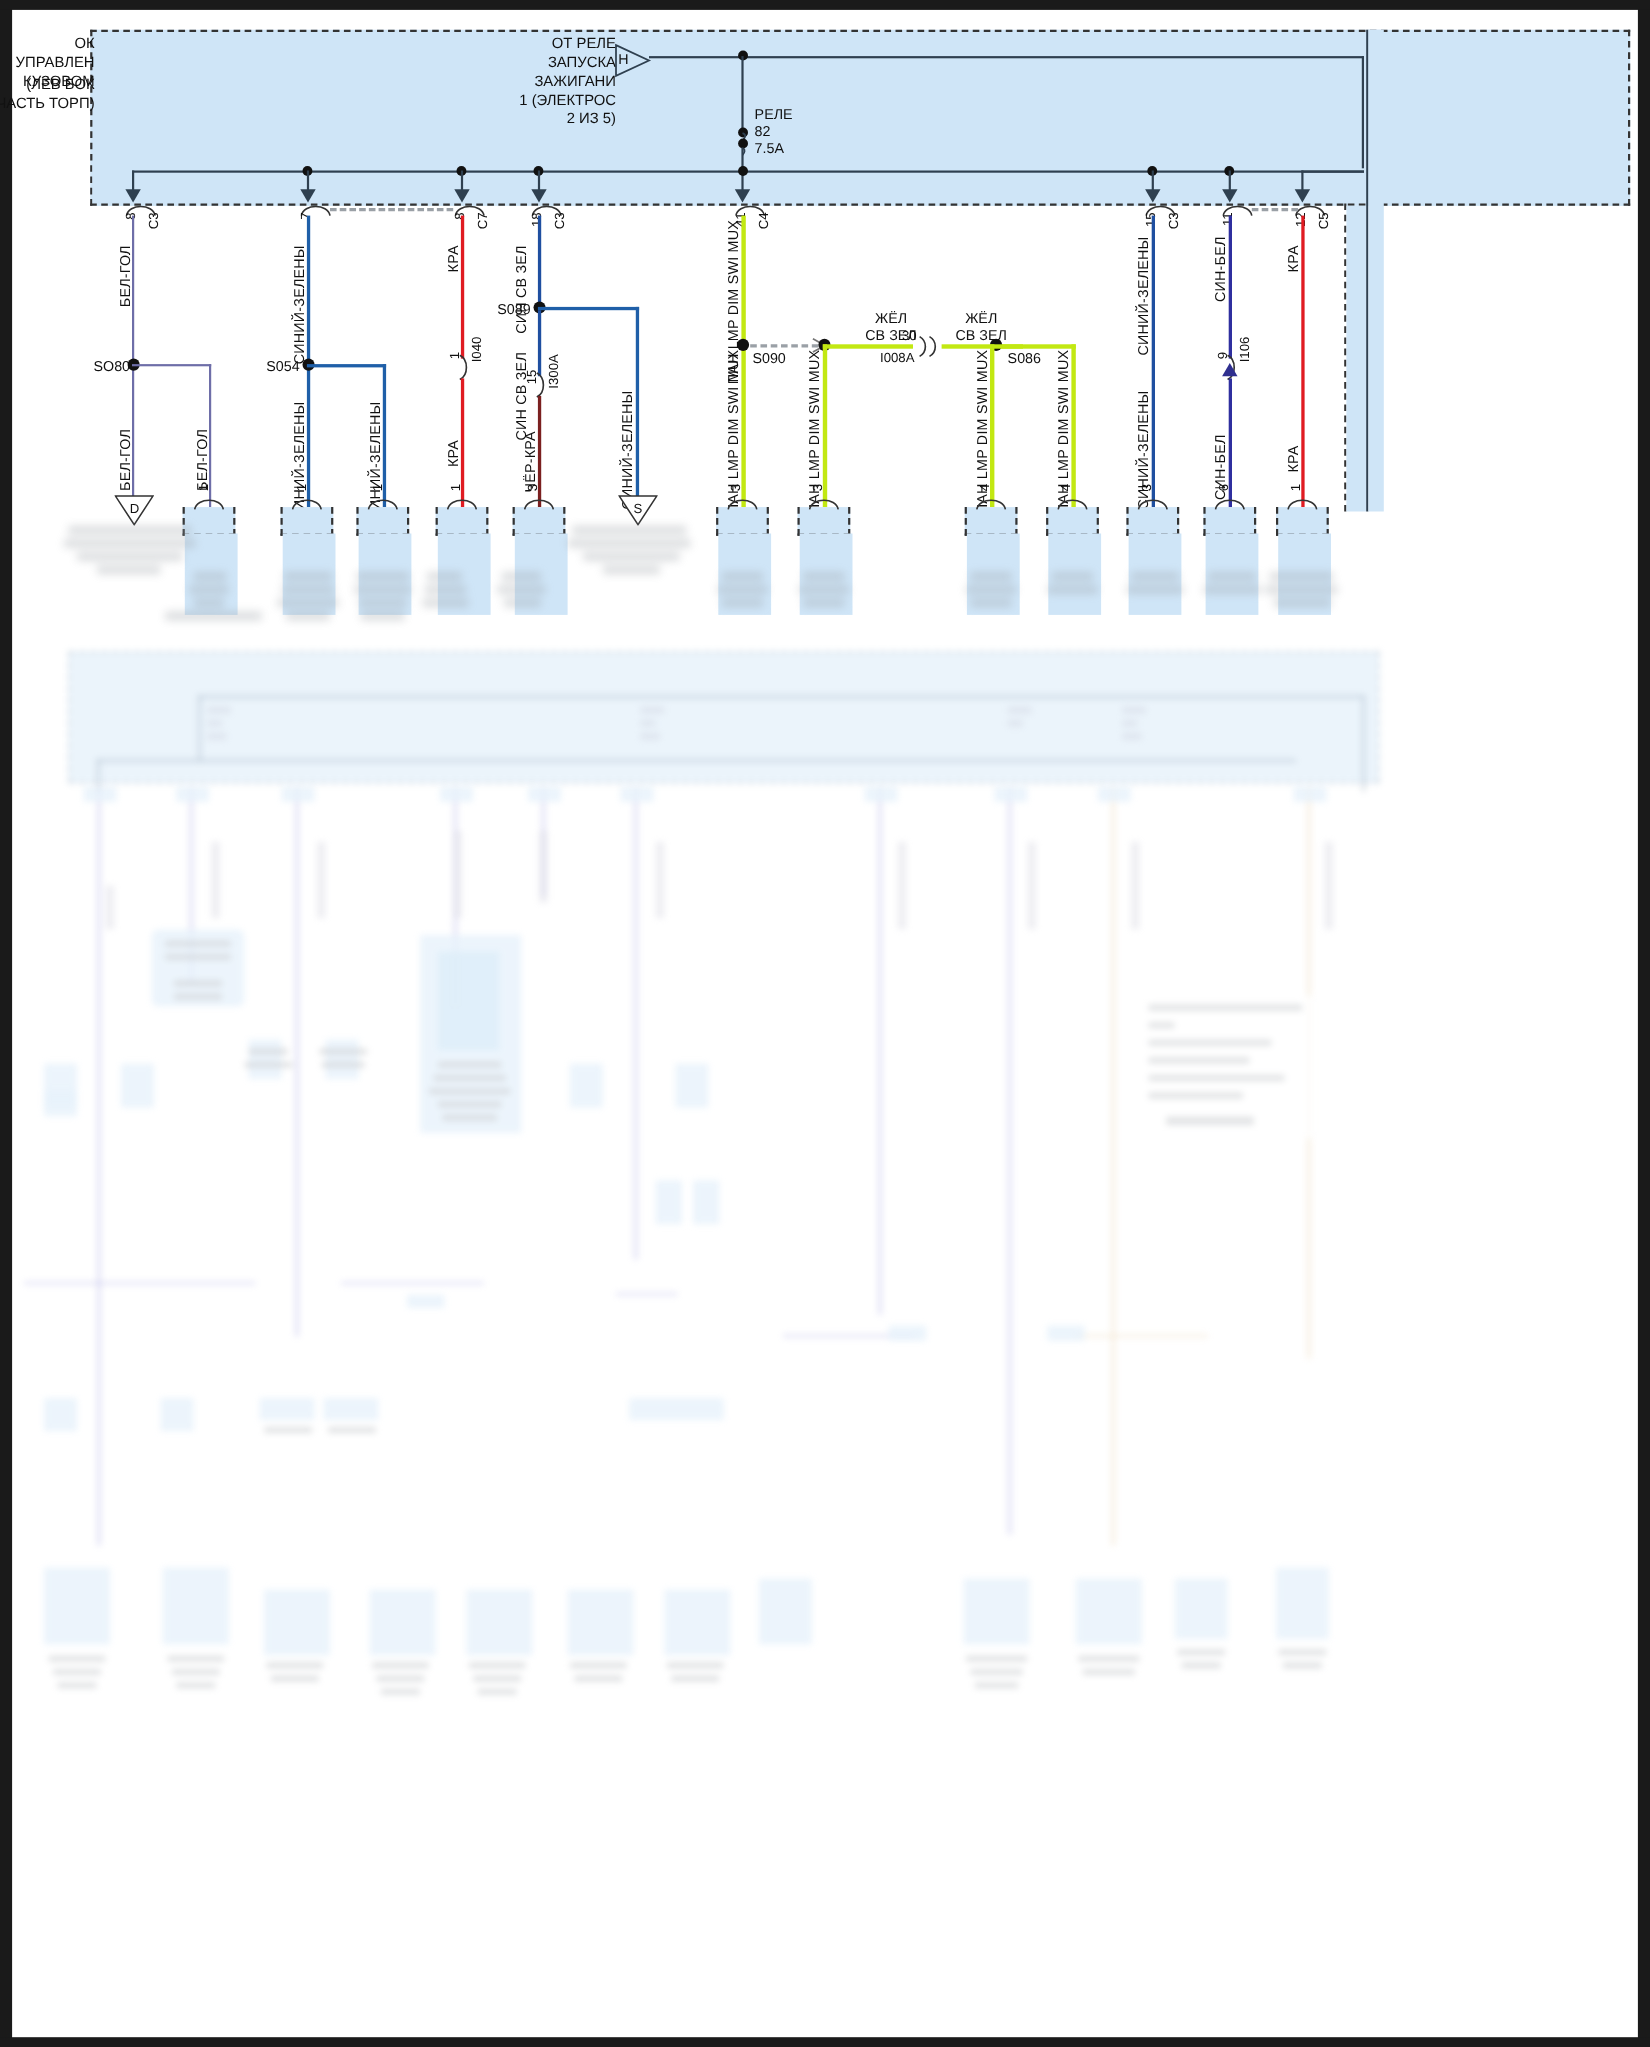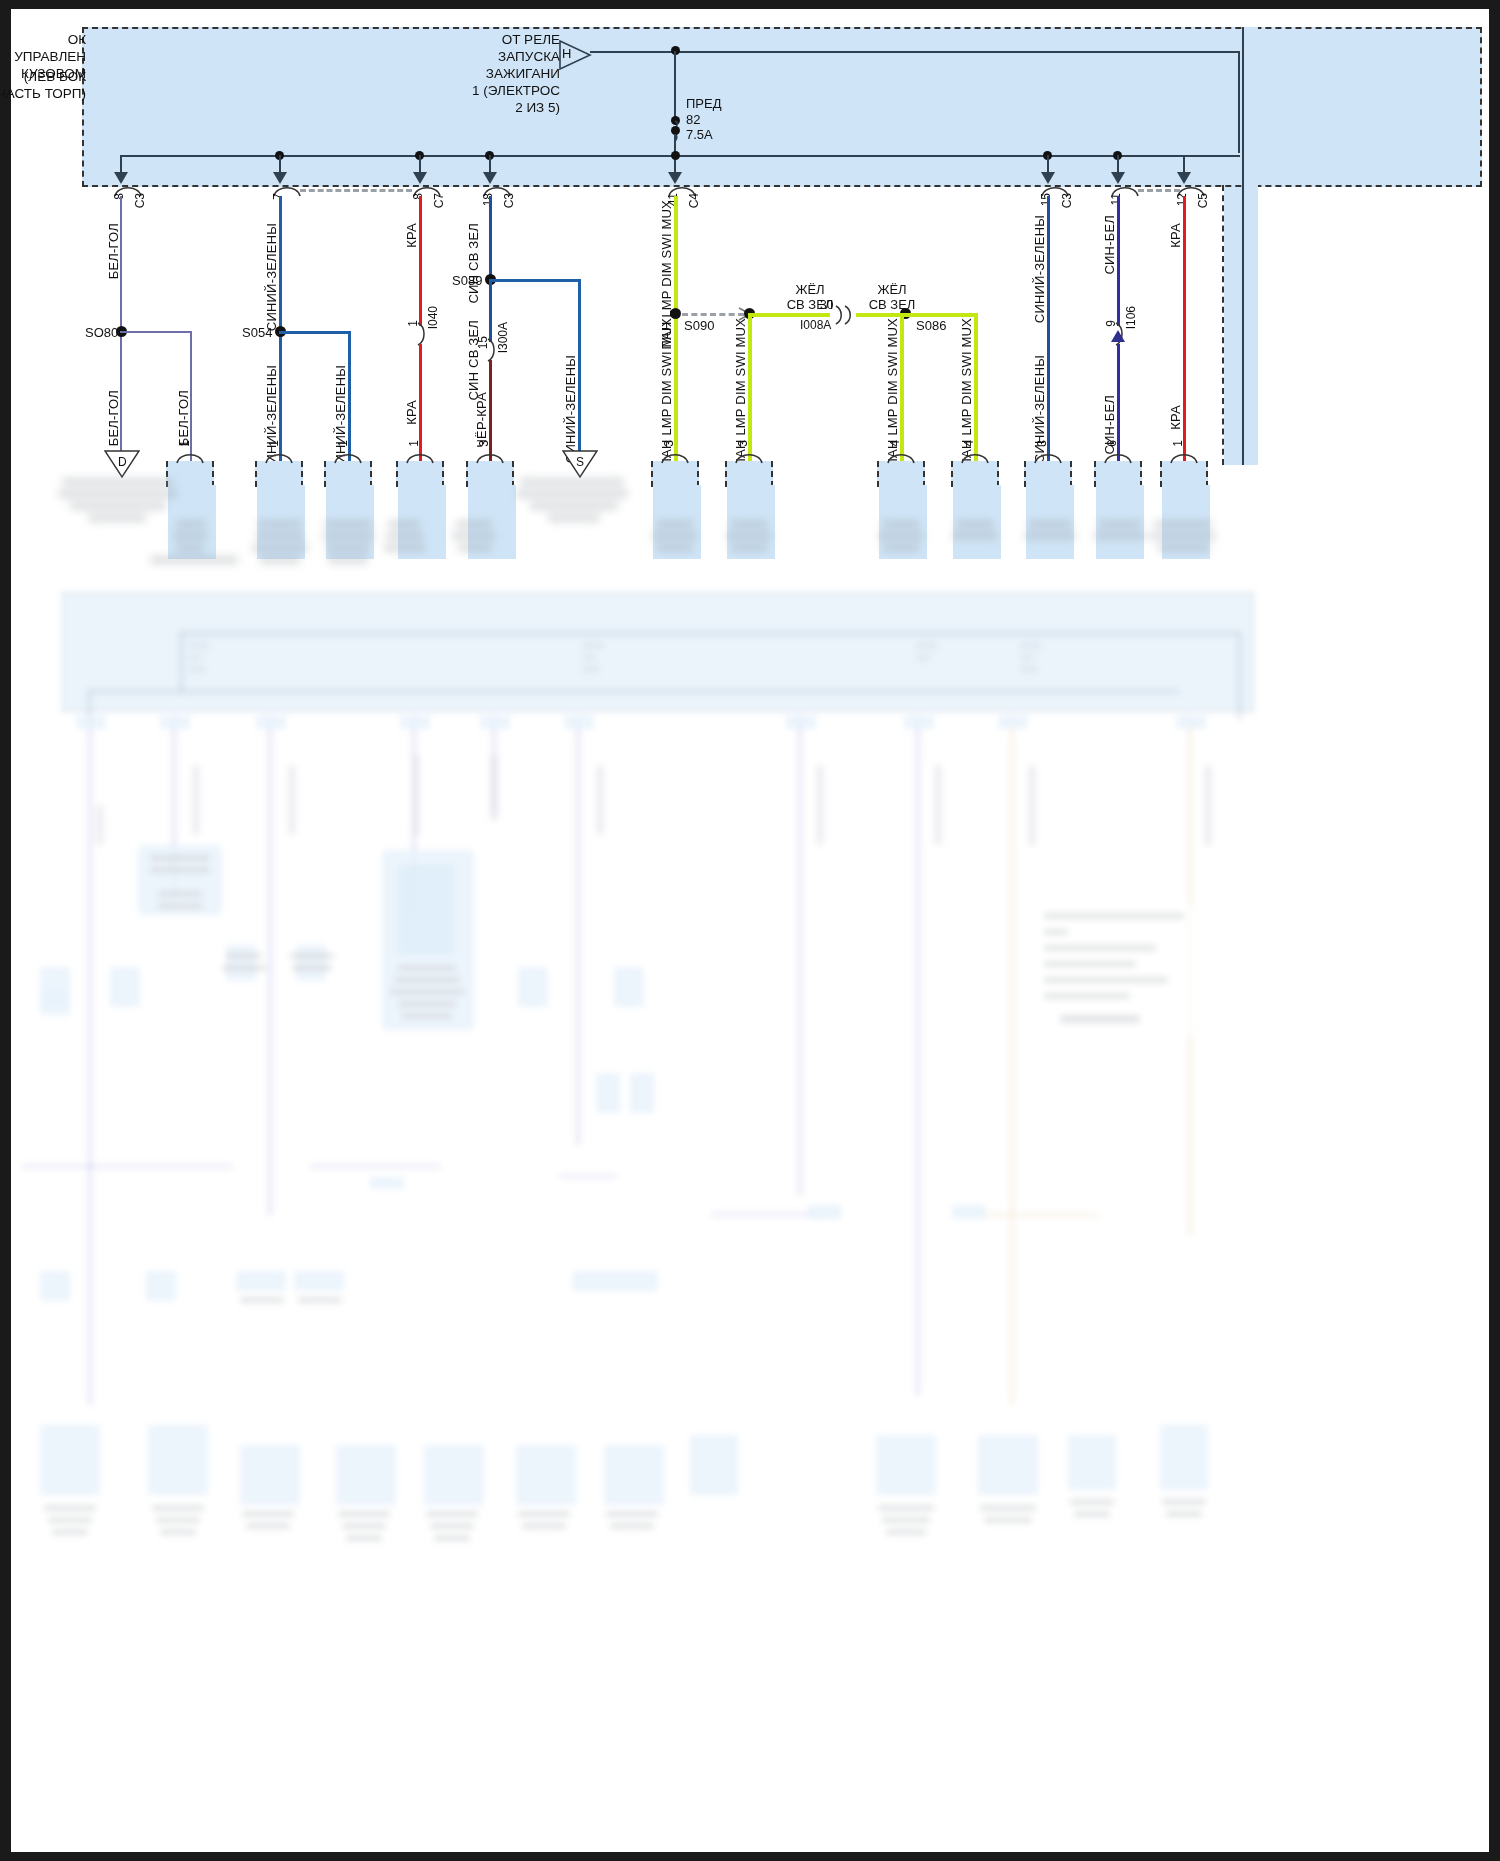--- a/index.html
+++ b/index.html
@@ -91,21 +91,21 @@
   <div class="w wh" style="left:590px;top:51px;width:650px;background:#2f4050;height:2px;"></div>
   <div class="w wv" style="left:1238px;top:51px;width:2px;height:102px;background:#2f4050;"></div>
   <div class="dot" style="left:671px;top:46px;width:9px;height:9px;"></div>
 
   <div class="w wv" style="left:674px;top:51px;width:2px;height:68px;background:#2f4050;"></div>
   <div class="dot" style="left:671px;top:116px;width:9px;height:9px;"></div>
   <svg style="position:absolute;left:668px;top:120px;" width="22" height="22" viewBox="0 0 22 22">
     <path d="M7,1 C15,4 1,10 7,14 C10,16 9,19 7,21" fill="none" stroke="#2f4050" stroke-width="1.6"></path>
   </svg>
   <div class="dot" style="left:671px;top:126px;width:9px;height:9px;"></div>
-  <div class="hlabel" style="left:686px;top:96px;">ПРЕД</div>
+  <div class="hlabel" style="left:686px;top:96px;">РЕЛЕ</div>
   <div class="hlabel" style="left:686px;top:112px;">82</div>
   <div class="hlabel" style="left:686px;top:127px;">7.5A</div>
   <div class="w wv" style="left:674px;top:134px;width:2px;height:40px;background:#2f4050;"></div>
 
   <div class="w wh" style="left:120px;top:155px;width:1120px;height:2px;background:#2f4050;"></div>
   <div class="w wv" style="left:120px;top:155px;width:2px;height:19px;background:#2f4050;"></div>
 
   <div class="dot" style="left:275px;top:151px;width:9px;height:9px;"></div>
   <div class="dot" style="left:415px;top:151px;width:9px;height:9px;"></div>
   <div class="dot" style="left:485px;top:151px;width:9px;height:9px;"></div>

